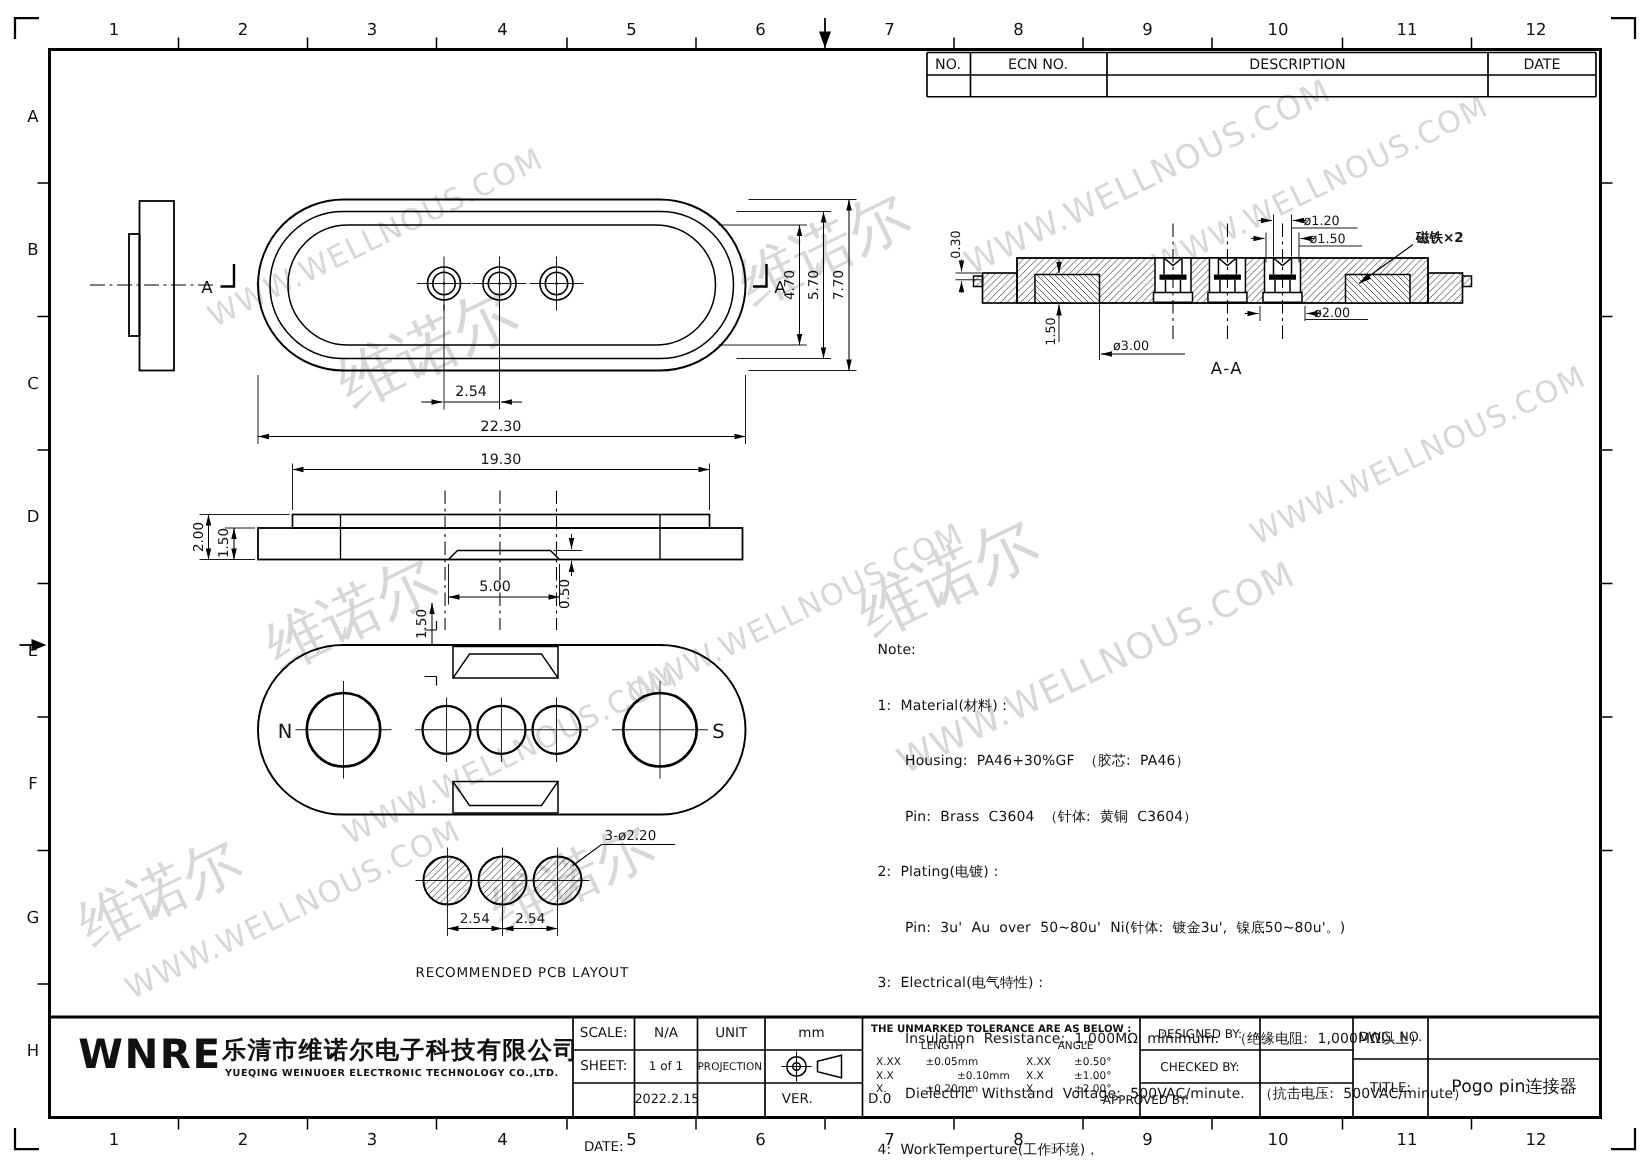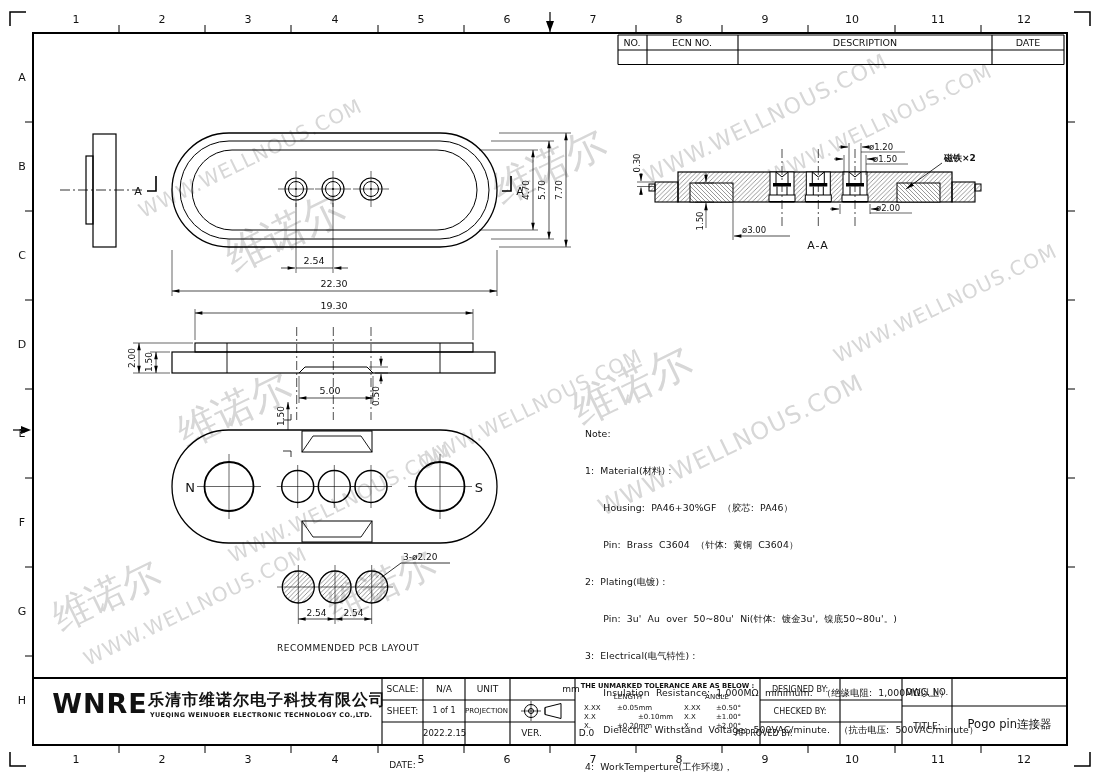--- a/index.html
+++ b/index.html
@@ -311,21 +311,21 @@
     
   </div>
 
   <div class="logo-main">WNRE</div>
   <div class="logo-cn">乐清市维诺尔电子科技有限公司</div>
   <div class="logo-en">YUEQING WEINUOER ELECTRONIC TECHNOLOGY CO.,LTD.</div>
 
   <div class="cell" style="left:382px;top:684px;width:41px;">SCALE:</div>
   <div class="cell" style="left:423px;top:684px;width:42px;text-align:center;">N/A</div>
   <div class="cell" style="left:465px;top:684px;width:45px;">UNIT</div>
-  <div class="cell" style="left:532px;top:684px;width:78px;">mm</div>
+  <div class="cell" style="left:502px;top:684px;width:78px;">mm</div>
   <div class="cell" style="left:382px;top:706px;width:41px;">SHEET:</div>
   <div class="cell" style="left:423px;top:706px;width:42px;font-size:8px;">1  of  1</div>
   <div class="cell" style="left:465px;top:707px;width:22px;font-size:7px;">PROJECTION</div>
   <div class="cell" style="left:382px;top:728px;width:41px;margin-top:32px;">DATE:</div>
   <div class="cell" style="left:423px;top:728px;width:42px;font-size:8.5px;">2022.2.15</div>
   <div class="cell" style="left:465px;top:728px;width:45px;padding-left:44px;">VER.</div>
   <div class="cell" style="left:510px;top:728px;width:65px;padding-left:44px;">D.0</div>
 
   <div class="cell tol" style="left:577px;top:682px;width:181px;font-size:6.8px;font-weight:bold;">THE  UNMARKED  TOLERANCE  ARE  AS  BELOW :</div>
   <div class="cell tol" style="left:598px;top:693px;width:60px;">LENGTH</div>

